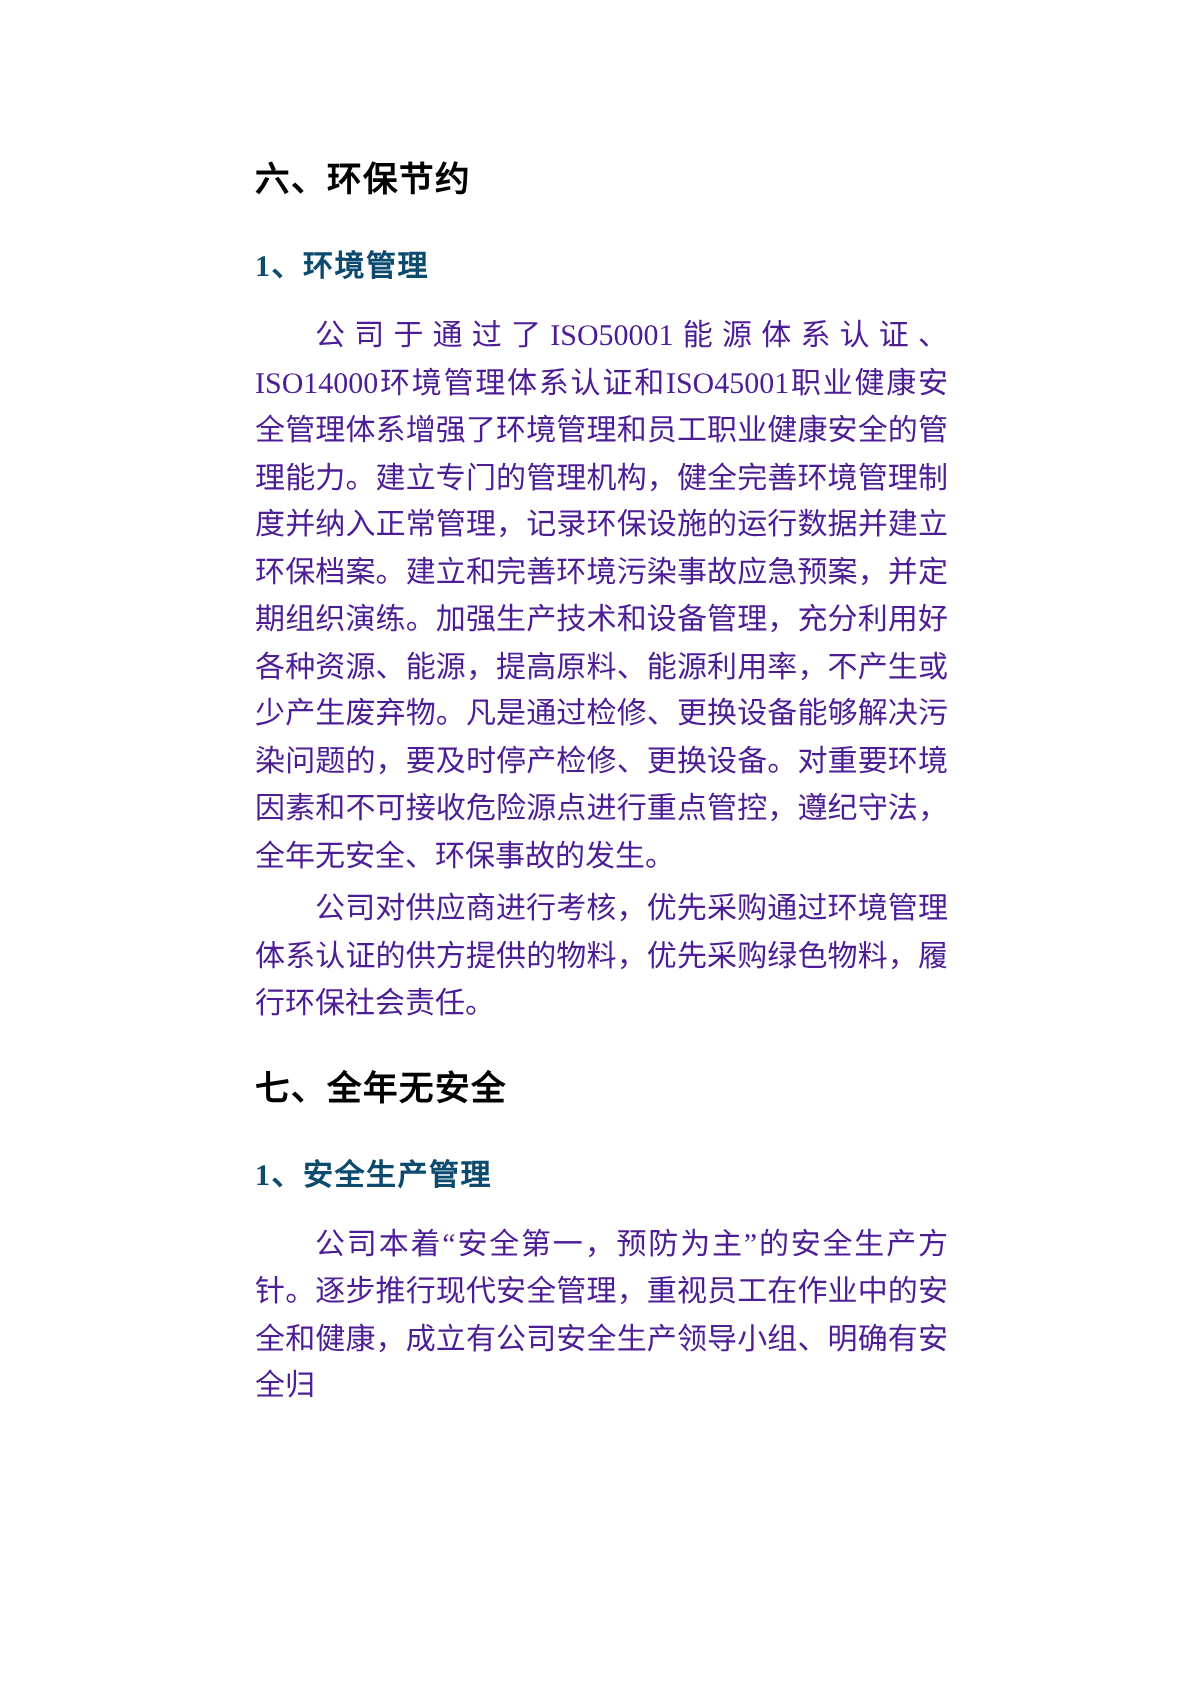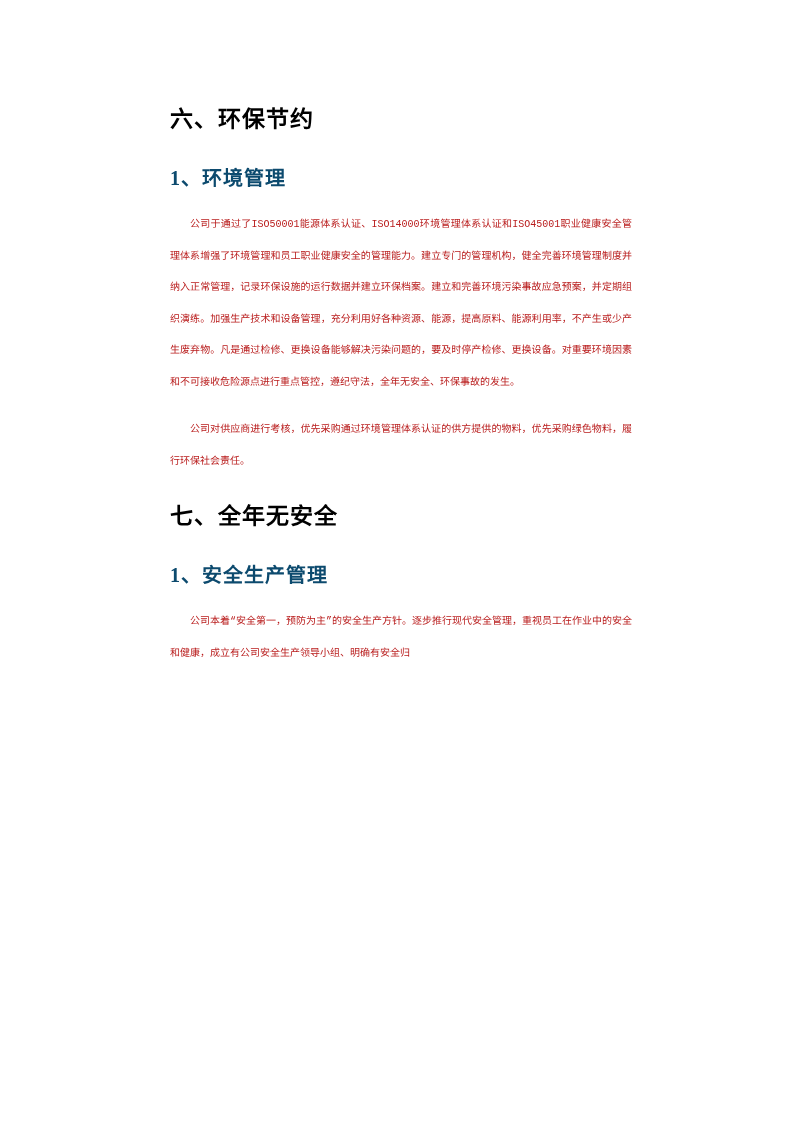--- a/index.html
+++ b/index.html
@@ -31,32 +31,31 @@
   .h2 {
     font-family: "Liberation Serif", "DejaVu Serif", serif;
     font-weight: bold;
     font-size: 20px;
     line-height: 26px;
     letter-spacing: 1px;
     margin: 32px 0 18px 0;
     color: #0c4a6e;
   }
   .para {
-    font-size: 10px;
+    font-size: 20px;
     line-height: 31.5px;
     margin: 0;
     text-align: justify;
     text-justify: inter-ideograph;
     text-indent: 2em;
-    color: #b91c1c;
-    font-family: Liberation Mono, monospace;
+    color: #4c1d95;
   }
   .para + .h2 { margin-top: 26px; }
   .para + .h1 { margin-top: 25px; }
-  .para + .para { margin-top: 16px; }
+  .para + .para { margin-top: 4px; }
 </style>
 </head>
 <body>
 
 <div class="page">
 
   <h1 class="h1">六、环保节约</h1>
 
   <h2 class="h2">1、环境管理</h2>
 

